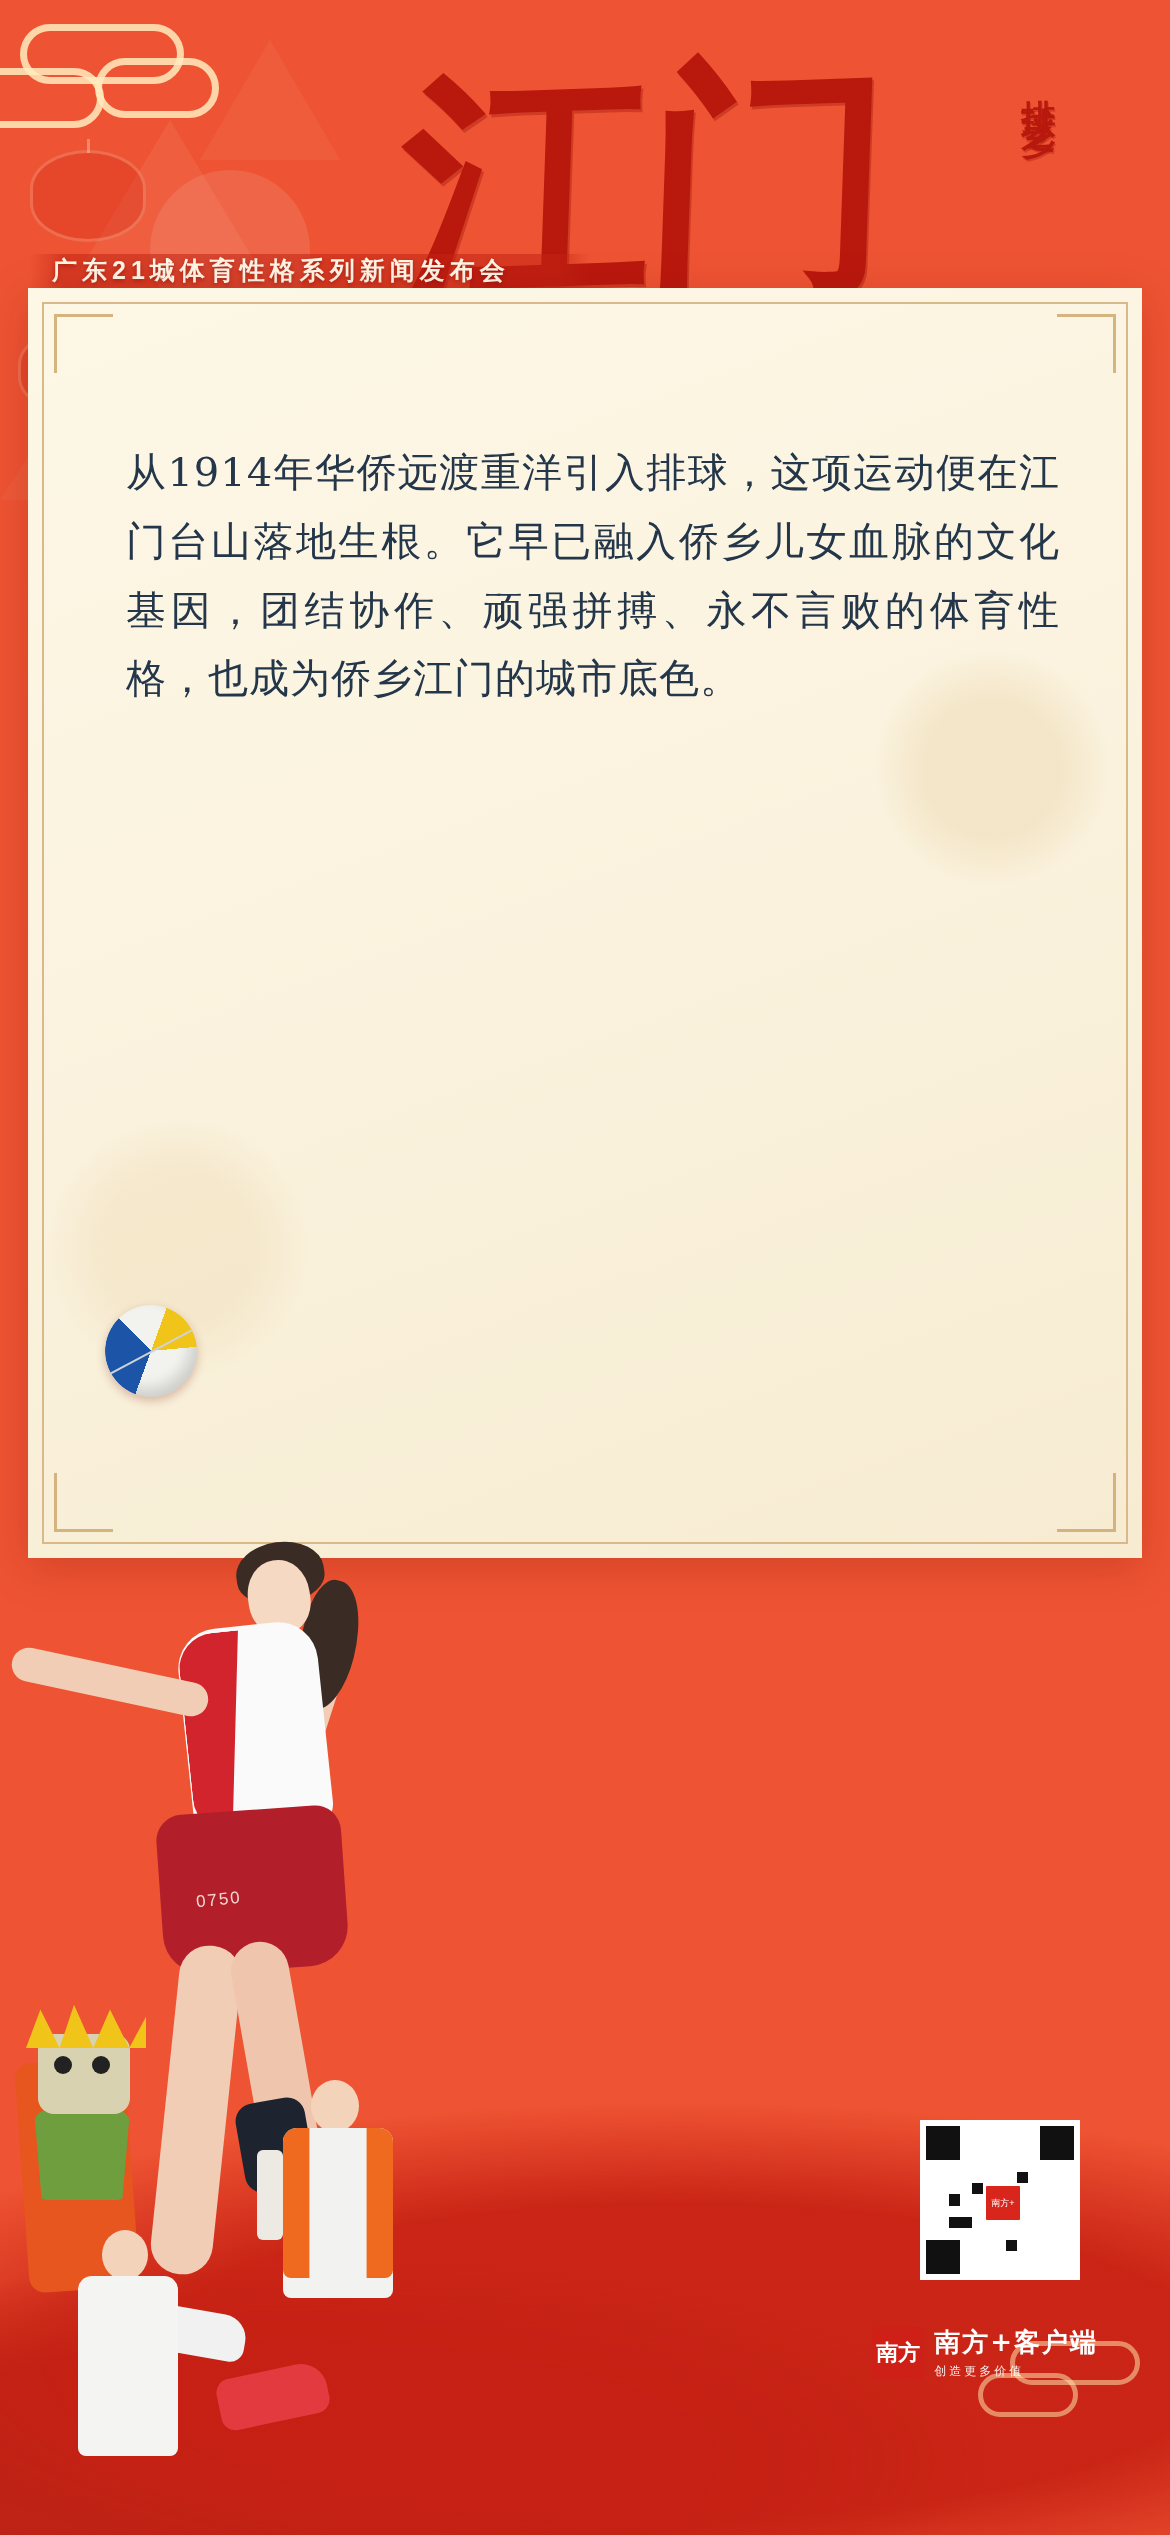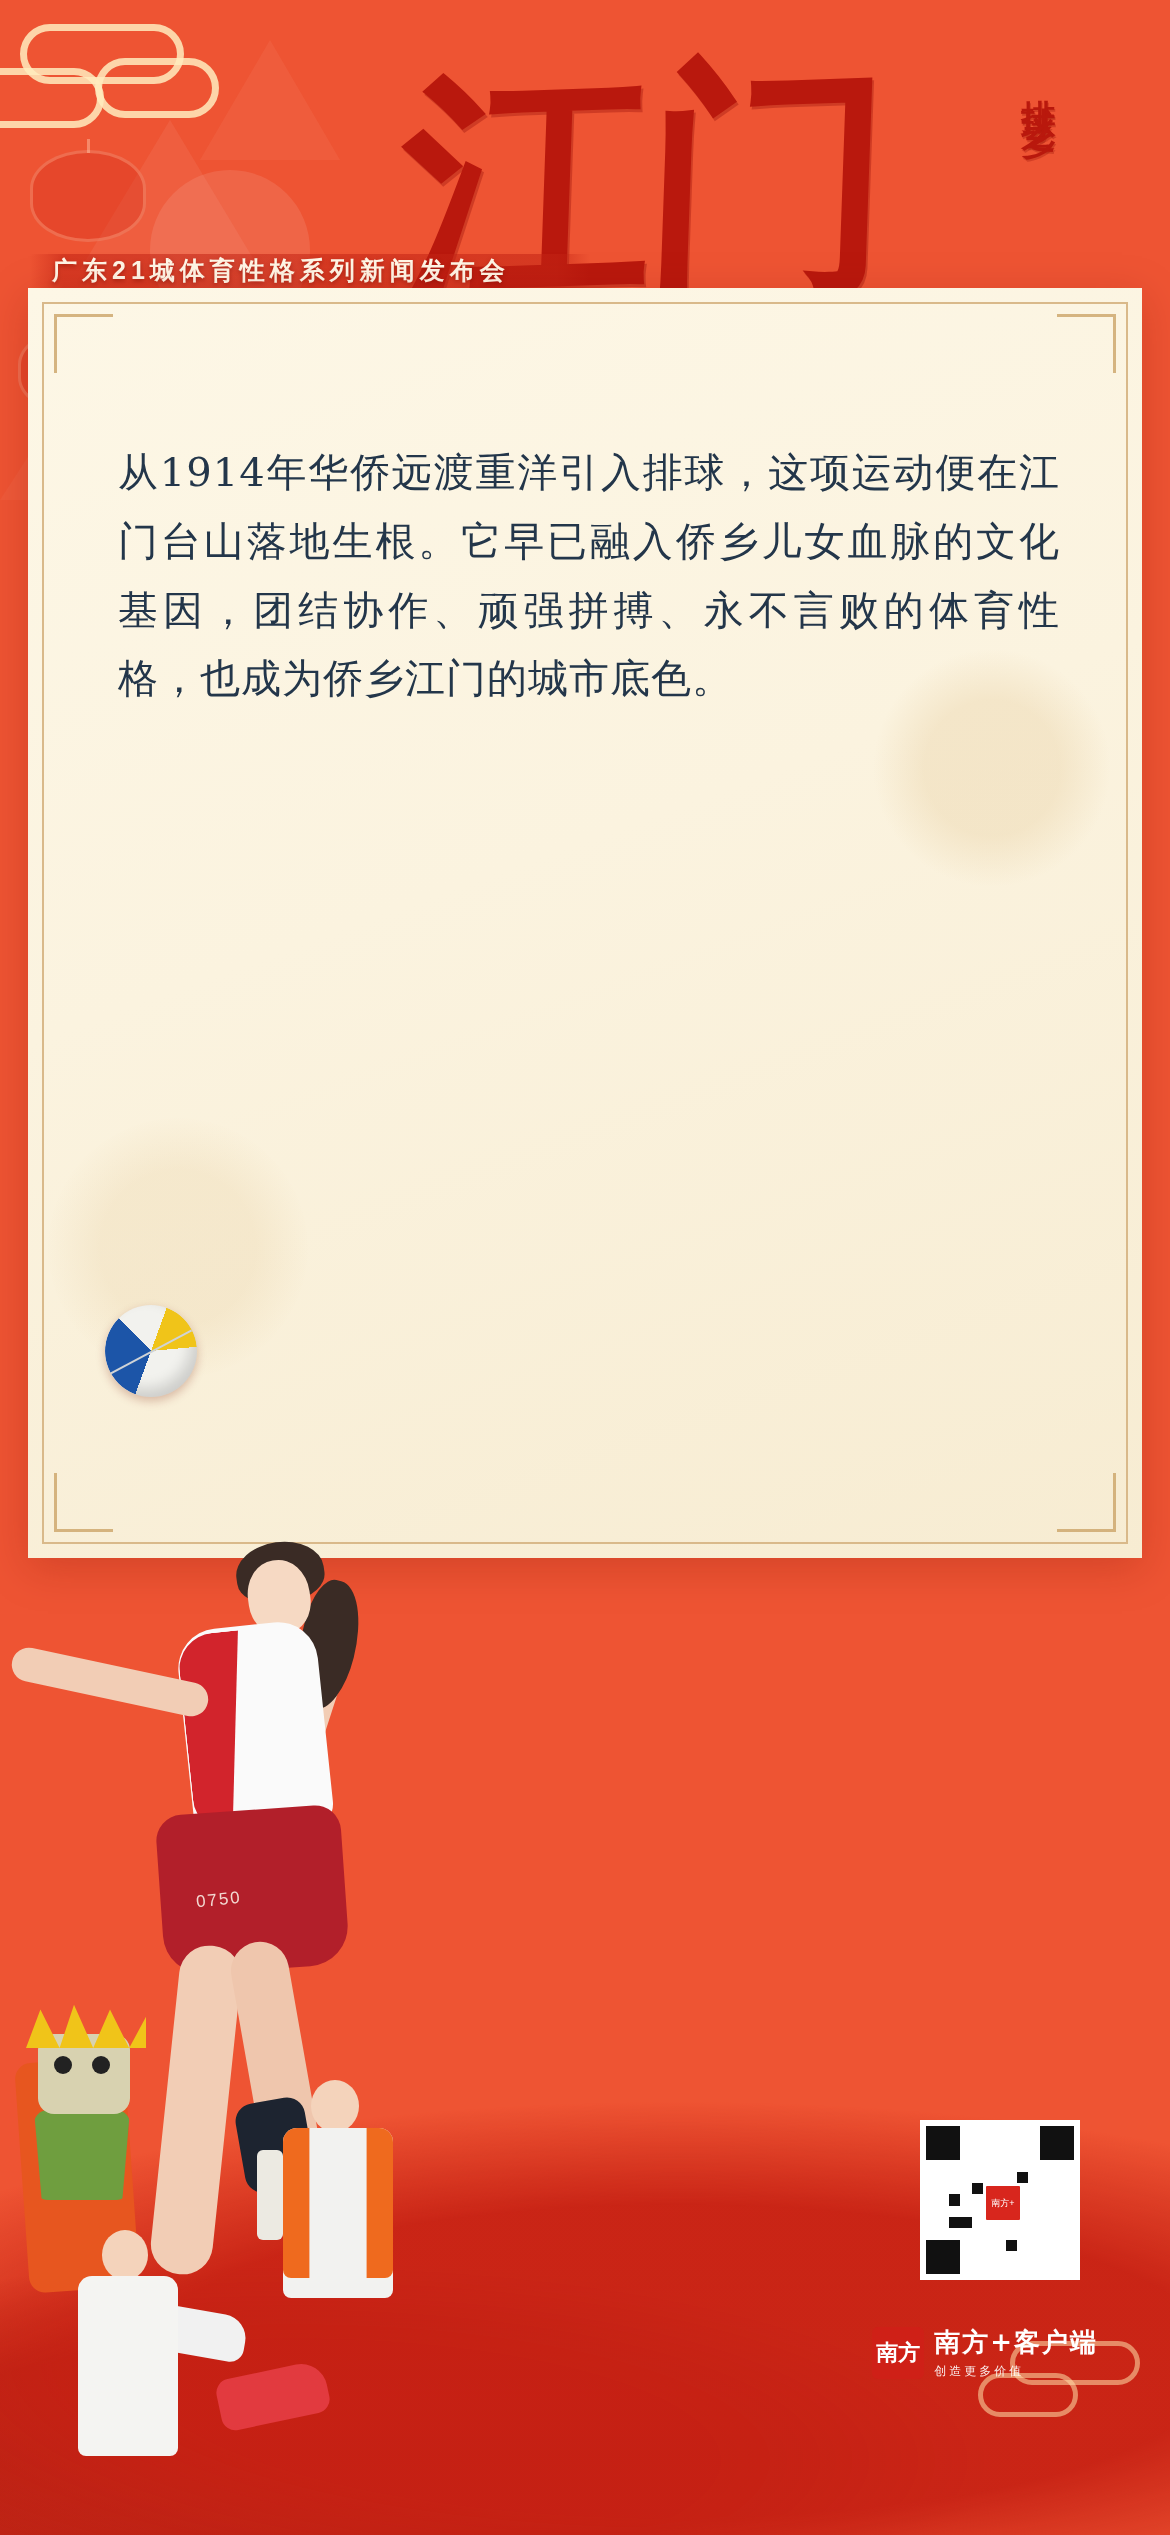--- a/index.html
+++ b/index.html
@@ -91,21 +91,21 @@
     position:absolute;left:20px;bottom:180px;width:260px;height:260px;border-radius:50%;
     background:radial-gradient(circle, rgba(228,200,150,.22) 0 42%, rgba(228,200,150,0) 72%);
   }
   .body-text{
     position:absolute;left:82px;top:150px;width:950px;
     color:#23364a;
     font-family:"DejaVu Serif", serif;
     font-size:40px;line-height:1.72;text-align:justify;
     letter-spacing:1px;
   }
-  .body-text p{margin:0 0 46px 8px;}
+  .body-text p{margin:0 0 46px 16px;}
   
   .ball{
     position:absolute;left:105px;top:1305px;width:92px;height:92px;border-radius:50%;
     background:#f2f2ee;
     box-shadow:inset -6px -8px 14px rgba(0,0,0,.15), 0 4px 10px rgba(120,20,5,.25);
     overflow:hidden;
   }
   .ball .seg{position:absolute;}
   .ball .blue{
     width:92px;height:92px;border-radius:50%;

